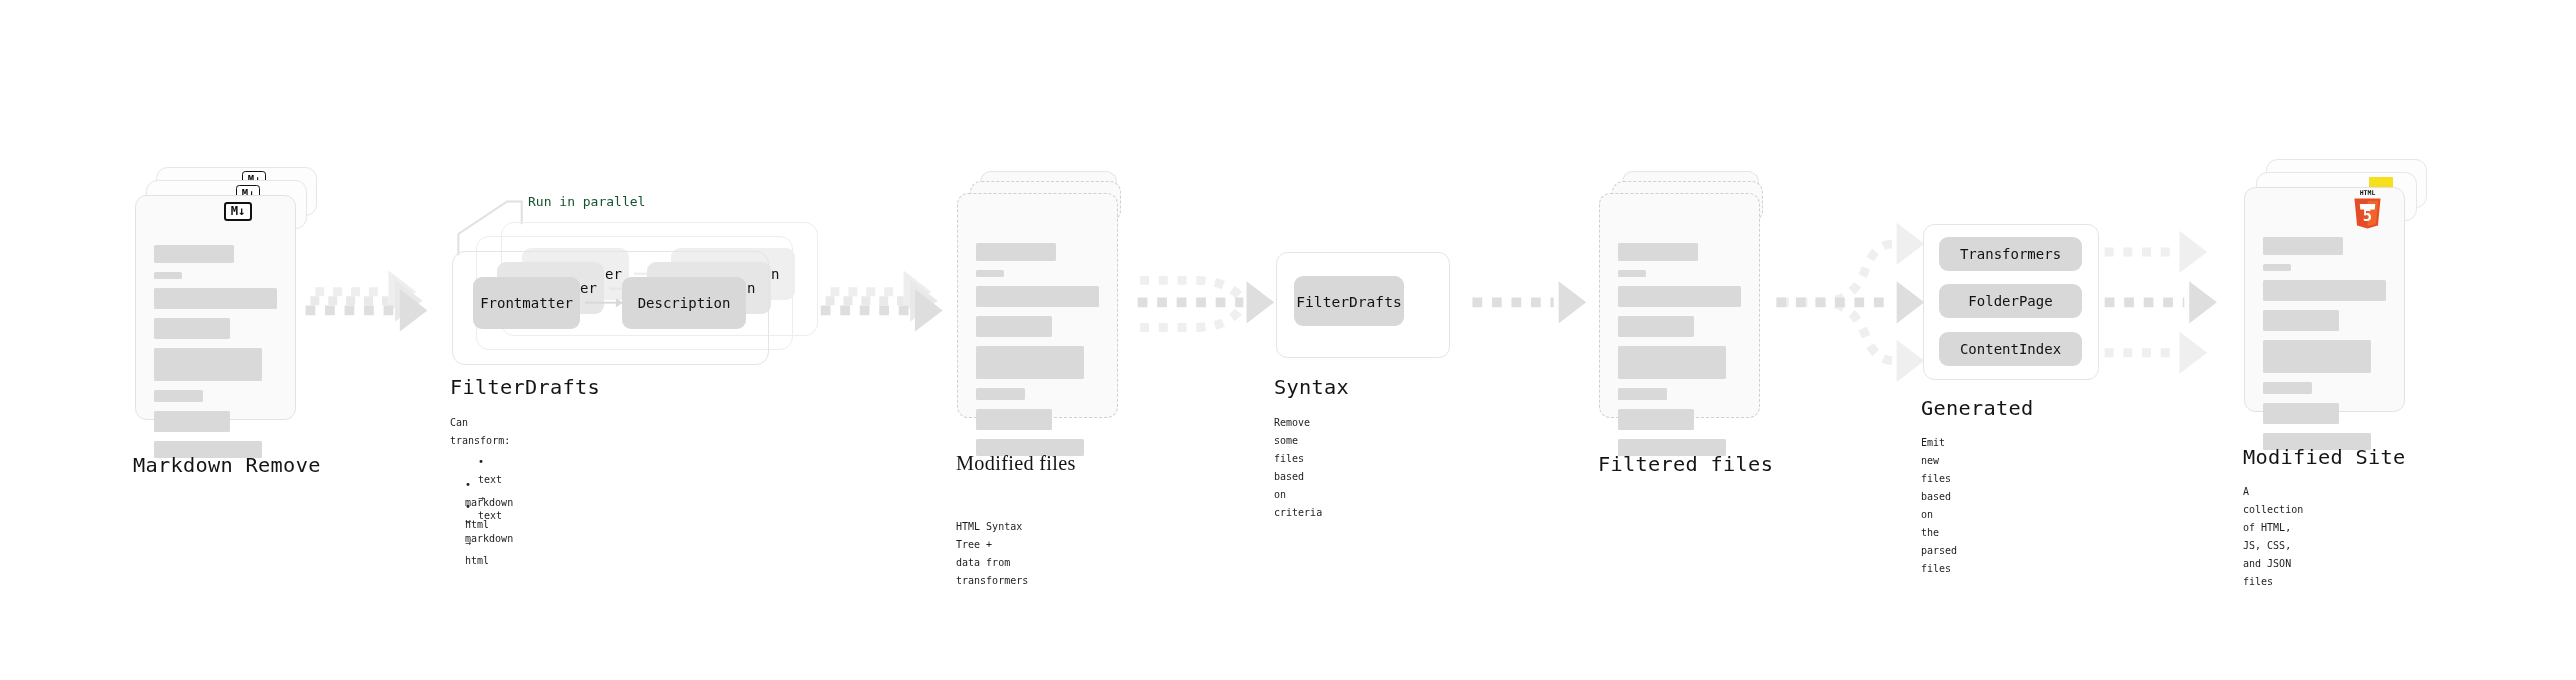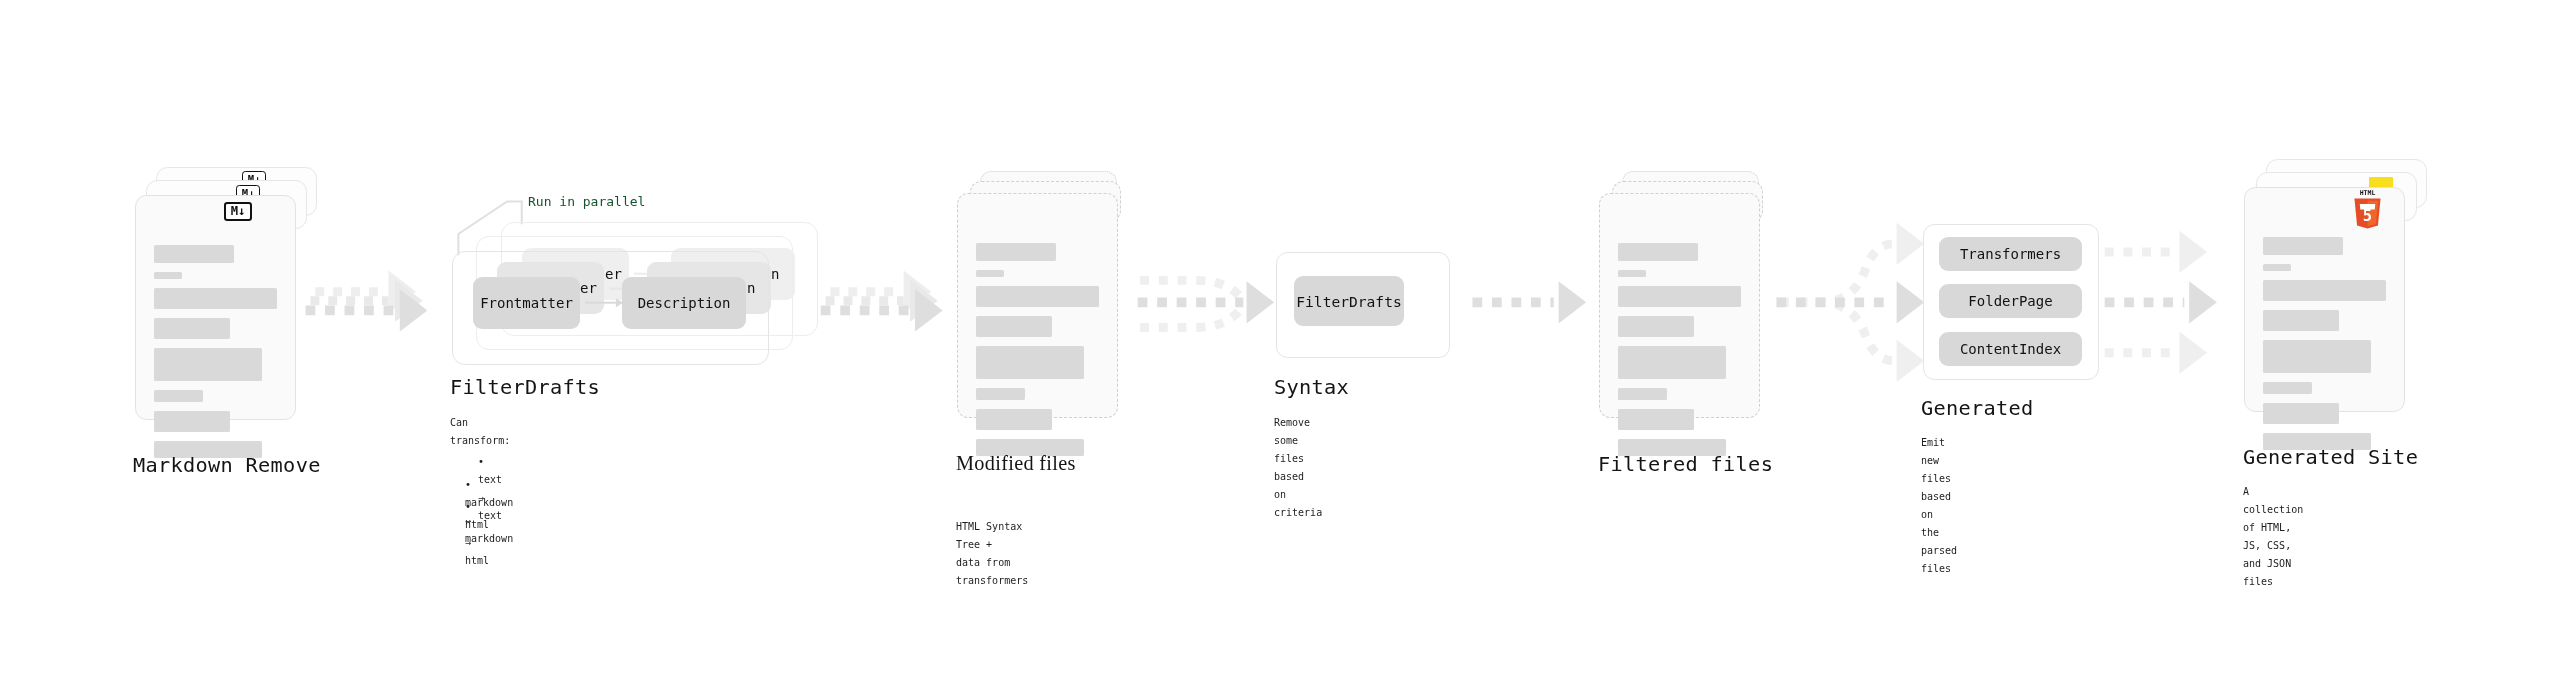--- a/index.html
+++ b/index.html
@@ -321,19 +321,19 @@
       <svg viewBox="0 0 38 50" xmlns="http://www.w3.org/2000/svg">
         <text x="19" y="9" font-family="DejaVu Sans Mono, monospace" font-size="8" font-weight="bold" fill="#111" text-anchor="middle">HTML</text>
         <path d="M3,13 L6.2,46 L19,49.6 L31.8,46 L35,13 Z" fill="#e44d26"></path>
         <path d="M19,15.5 L19,47 L29.3,44.1 L32,15.5 Z" fill="#f16529"></path>
         <path d="M19,19.5 L9.5,19.5 L10.2,26.5 L19,26.5 L19,31 L13.8,31 L13.8,31 L19,31 L19,31
                  M19,19.5 L28.5,19.5 L27.9,26.5 L19,26.5" fill="#ffffff"></path>
         <text x="19" y="40" font-family="DejaVu Sans Mono, monospace" font-size="19" font-weight="bold" fill="#ffffff" text-anchor="middle">5</text>
       </svg>
     </div>
 
-    <div class="title" style="left:2243px; top:445px;">Generated Site</div>
+    <div class="title" style="left:2243px; top:445px;">Modified Site</div>
     <div class="subtitle" style="left:2243px; top:483px;">A collection of HTML,
 JS, CSS, and JSON files</div>
   </div>
 
 </div>
 
 
 </body></html>

